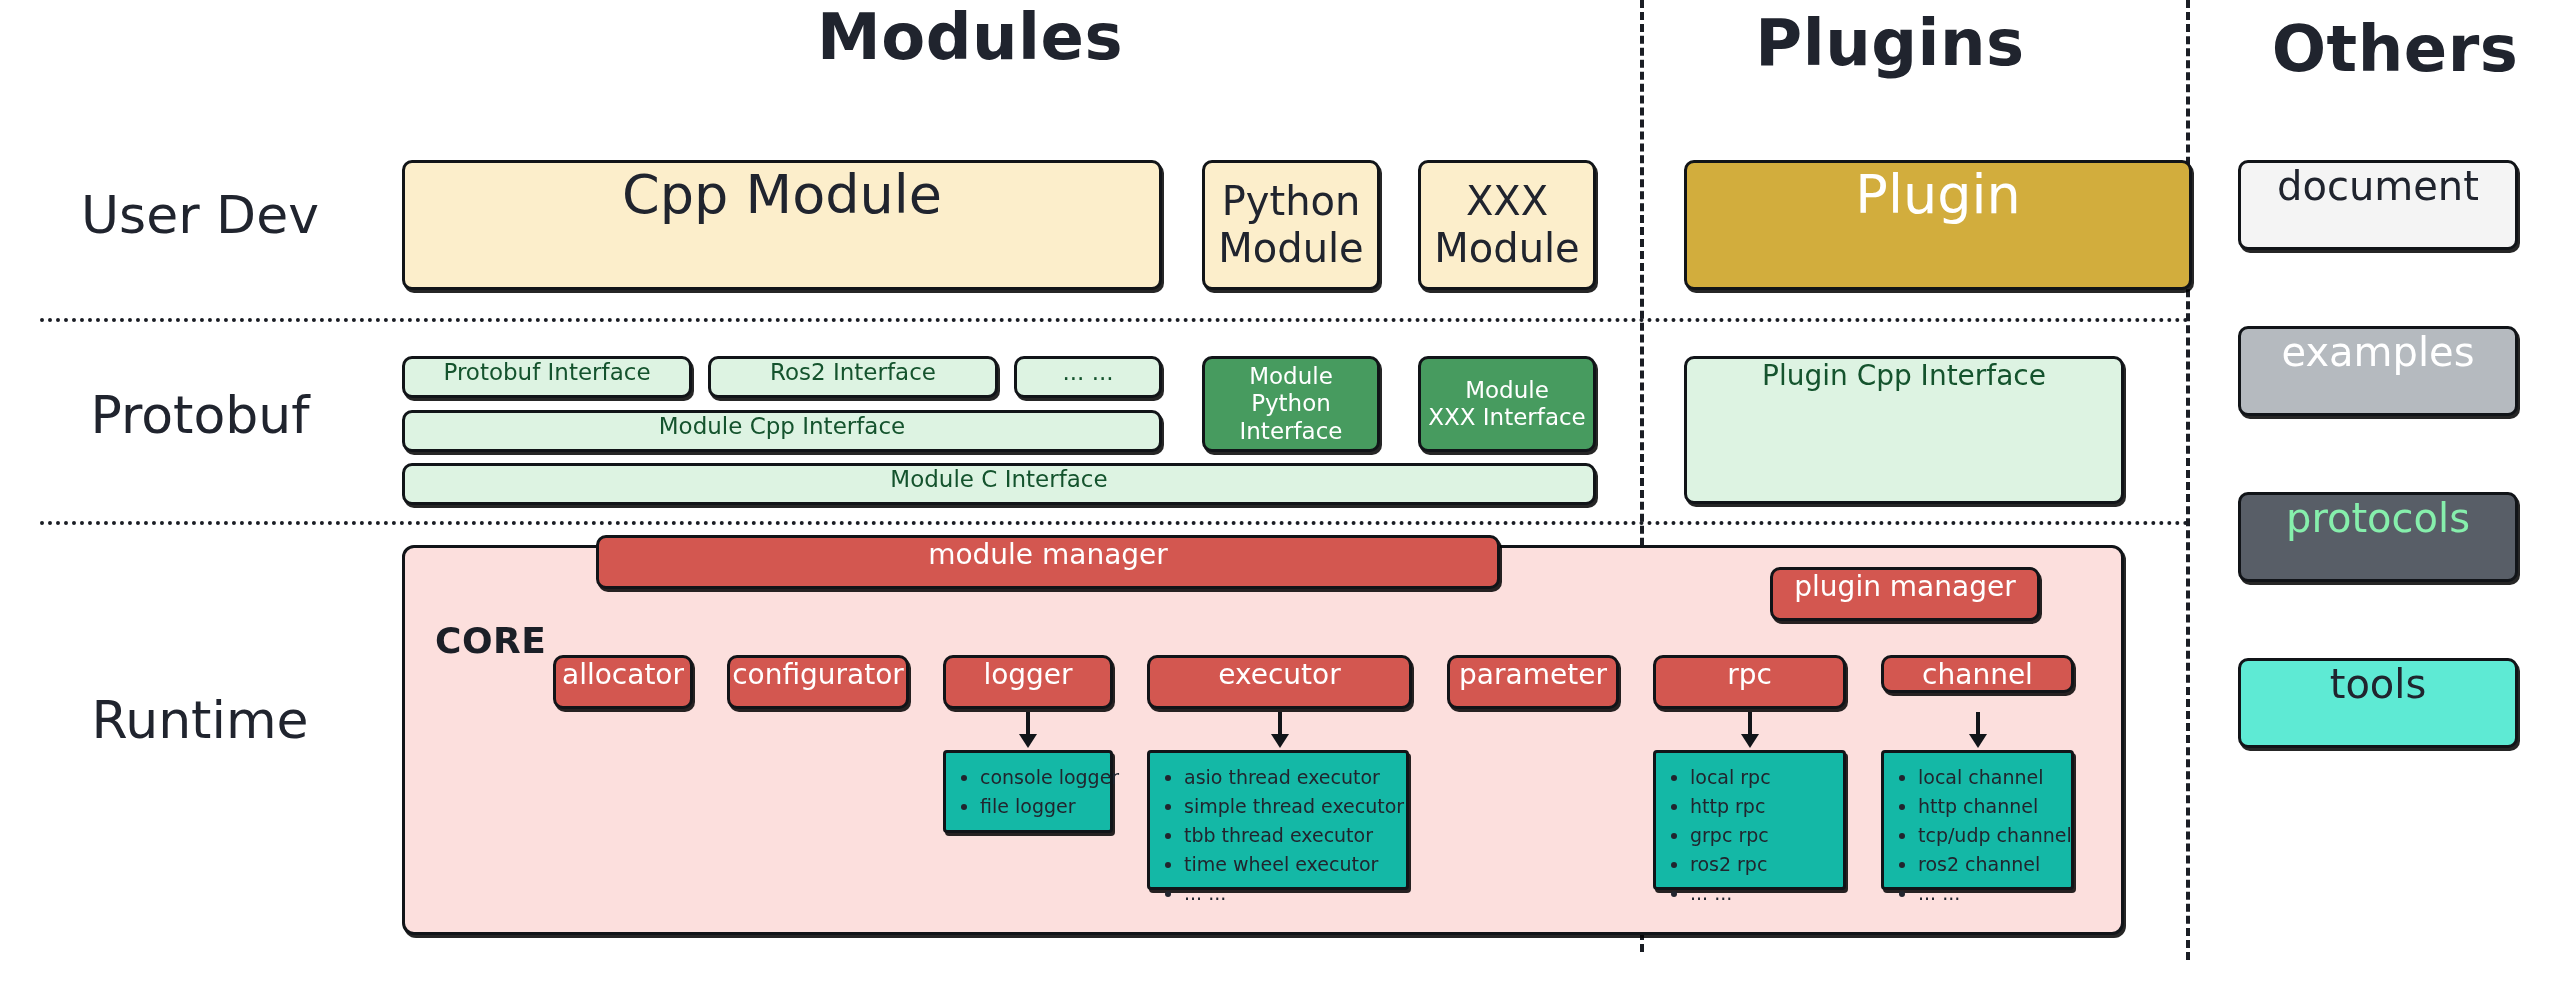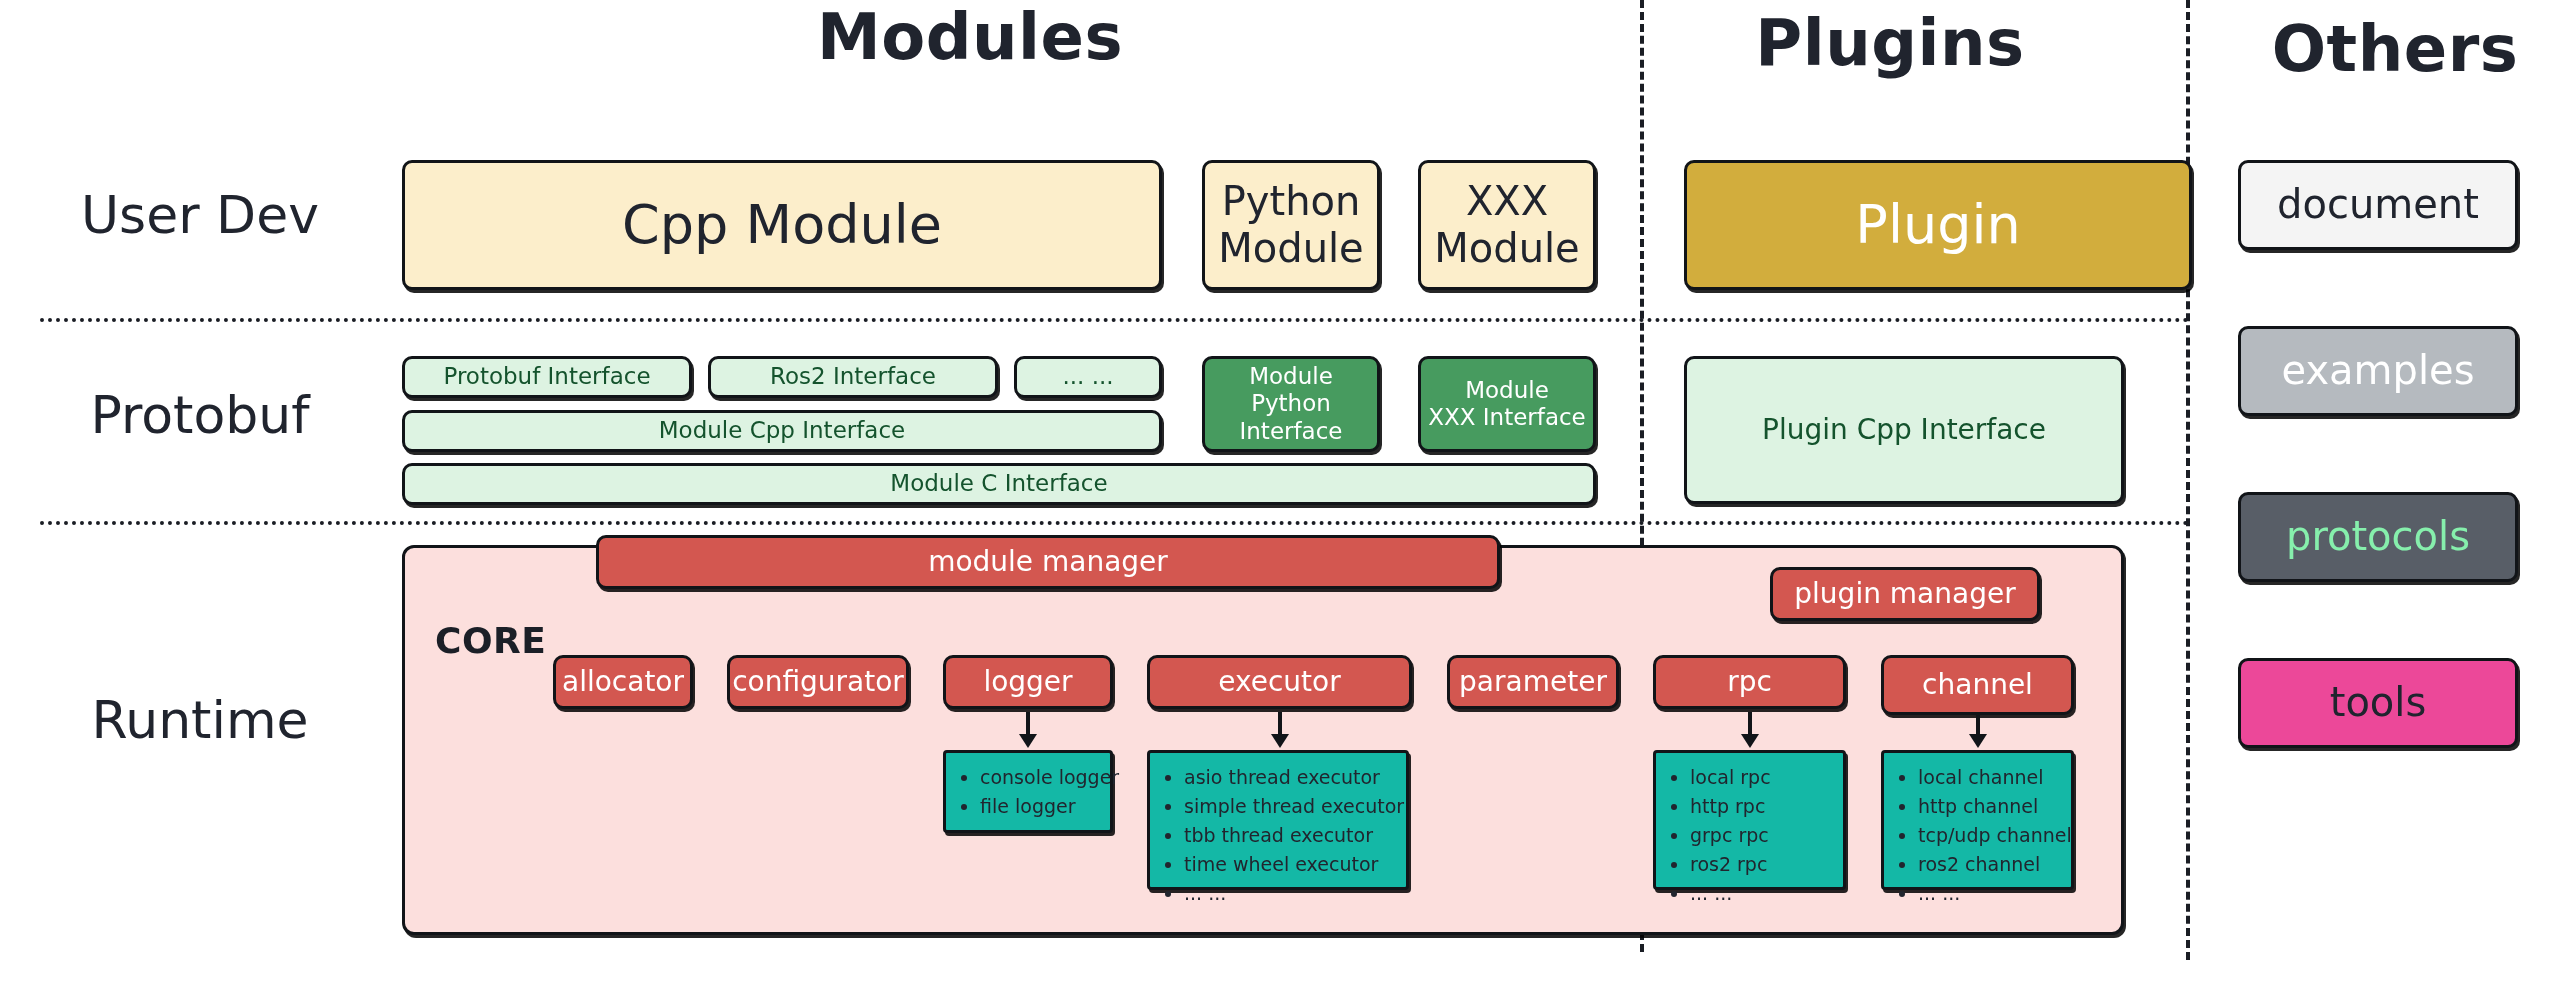--- a/index.html
+++ b/index.html
@@ -20,21 +20,20 @@
     overflow: hidden;
   }
 
   
   .box {
     position: absolute;
     box-sizing: border-box;
     border: 3px solid #111418;
     border-radius: 10px;
     display: flex;
-    align-items: center;
     justify-content: center;
     text-align: center;
     line-height: 1.18;
     box-shadow: 2px 3px 0 rgba(0,0,0,0.85);
   }
   .box > span { display: block; }
 
   
   .col-title {
     position: absolute;
@@ -69,21 +68,21 @@
   
   .c-cream   { background: #fceecb; color: #20242e; }
   .c-gold    { background: #d4af37; background: #d2ad3d; color: #ffffff; }
   .c-mint    { background: #ddf3e2; color: #14532d; }
   .c-green   { background: #479b5f; color: #ffffff; }
   .c-corepanel { background: #fcdfdd; color: #20242e; }
   .c-red     { background: #d35750; color: #ffffff; }
   .c-white   { background: #f4f4f4; color: #20242e; }
   .c-grey    { background: #b5babf; color: #ffffff; }
   .c-dgrey   { background: #585e67; color: #86efac; }
-  .c-lblue   { background: #ec4899; color: #20242e; }
+  .c-lblue   { background: #5eead4; color: #20242e; }
   .c-blue    { background: #5a6aa8; color: #ffffff; }
 
   
   .t-big    { font-size: 54px; }
   .t-med    { font-size: 40px; }
   .t-sm     { font-size: 28px; }
   .t-xsm    { font-size: 23px; }
 
   .core-label {
     position: absolute;
@@ -225,21 +224,21 @@
   </div>
 
   <div class="box c-red t-sm" style="left:1447px; top:655px; width:172px; height:54px;">
     <span>parameter</span>
   </div>
 
   <div class="box c-red t-sm" style="left:1653px; top:655px; width:193px; height:54px;">
     <span>rpc</span>
   </div>
 
-  <div class="box c-red t-sm" style="left:1881px; top:655px; width:193px; height:60px;">
+  <div class="box c-red t-sm" style="left:1881px; top:655px; width:193px; height:38px;">
     <span>channel</span>
   </div>
 
   <svg class="arrow" style="left:1013px; top:710px;" viewBox="0 0 30 40">
     <path d="M15 2 L15 28" stroke="#111418" stroke-width="4" fill="none"></path>
     <path d="M15 38 L6 24 L24 24 Z" fill="#111418"></path>
   </svg>
   <svg class="arrow" style="left:1265px; top:710px;" viewBox="0 0 30 40">
     <path d="M15 2 L15 28" stroke="#111418" stroke-width="4" fill="none"></path>
     <path d="M15 38 L6 24 L24 24 Z" fill="#111418"></path>

